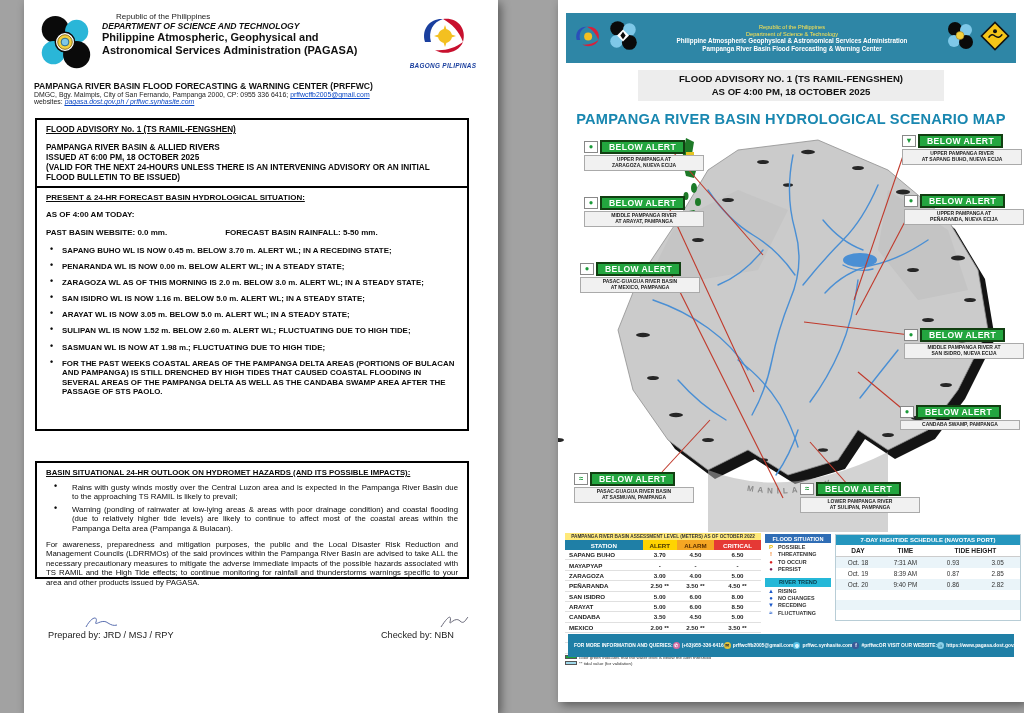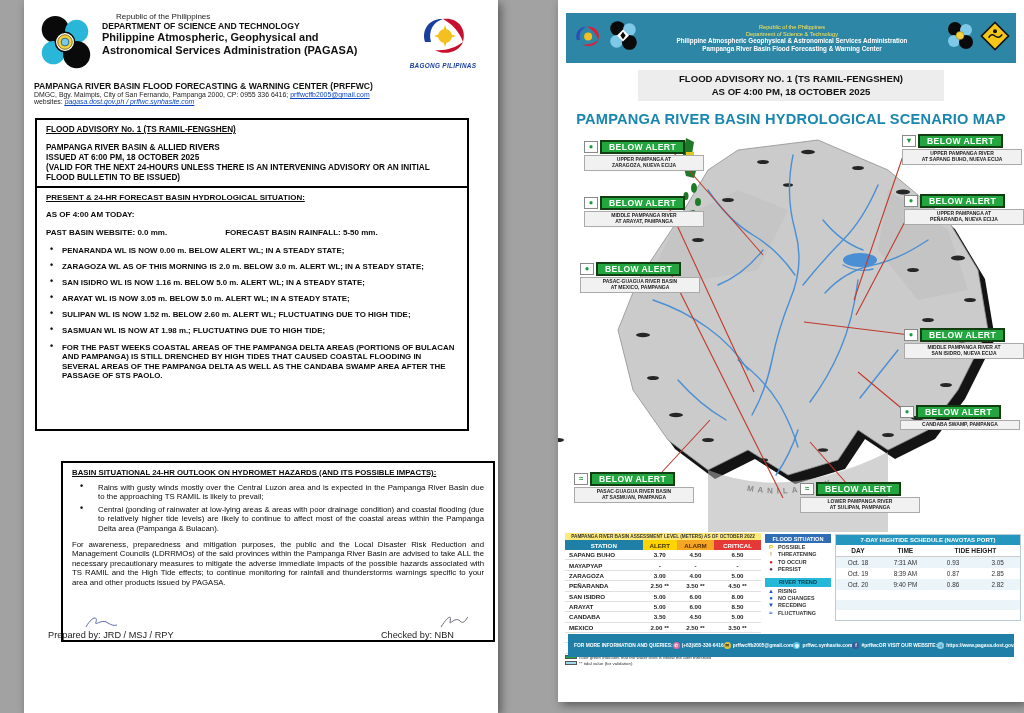--- a/index.html
+++ b/index.html
@@ -5,34 +5,34 @@
   * { margin:0; padding:0; box-sizing:border-box; }
   html,body { width:1024px; height:713px; overflow:hidden; background:#a2a2a2; font-family:"Liberation Sans",sans-serif; }
   .page { position:absolute; background:#fff; box-shadow:3px 3px 9px rgba(0,0,0,.45); }
   #left-page  { left:24px;  top:0; width:474px; height:713px; }
   #right-page { left:558px; top:0; width:466px; height:702px; }
 
   
   .lp-header { display:flex; align-items:flex-start; padding:12px 8px 0 10px; }
   .lp-hlines { margin-left:6px; flex:1; }
   .h-rep  { font-size:8px; color:#222; padding-left:14px; }
-  .h-dept { font-size:8.6px; font-weight:bold; color:#111; }
+  .h-dept { font-size:8.6px; font-weight:bold; color:#111;font-style:italic; }
   .h-ag   { font-size:11px; font-weight:bold; color:#111; line-height:12.5px; }
   .bagong-wrap { width:86px; text-align:center; margin-right:4px; }
   .bagong-label { font-size:6.4px; font-weight:bold; font-style:italic; color:#1a3f9e; letter-spacing:.3px; }
   .lp-center { font-size:8.6px; font-weight:bold; margin:3px 0 0 10px; color:#111; }
   .lp-addr   { font-size:6.9px; margin-left:10px; color:#222; }
   .lp-web    { font-size:6.9px; margin-left:10px; color:#222; }
   .doc-link  { color:#0b47c4; text-decoration:underline; font-style:italic; }
   .doc-link.em { font-style:normal; }
 
   .lbox { position:absolute; left:11px; width:434px; border:2px solid #000; padding:5px 9px; font-weight:bold; color:#0a0a0a; background:#fff; }
   #box1 { top:118px; height:70px; font-size:8.2px; line-height:10px; }
   #box2 { top:186px; height:245px; font-size:8px; }
-  #box3 { top:461px; height:181px; font-size:7.8px;margin-left:26px; }
+  #box3 { top:461px; height:118px; font-size:7.8px; }
   .u { text-decoration:underline; }
   .mt { margin-top:8px; }
   .rain-row { display:flex; gap:58px; margin-top:9px; font-size:8px; }
   ul.adv { list-style:none; margin-top:9px; }
   ul.adv li { position:relative; padding-left:16px; margin-bottom:6.5px; font-size:7.9px; line-height:9.6px; }
   ul.adv li::before { content:"•"; position:absolute; left:4px; top:-1px; font-size:9px; }
   ul.outlook { list-style:none; margin-top:6px; }
   ul.outlook li { position:relative; padding-left:26px; margin-bottom:3px; font-size:7.8px; line-height:9.4px; font-weight:normal; text-align:justify; }
   ul.outlook li::before { content:"•"; position:absolute; left:8px; top:-1px; font-size:9px; font-weight:bold; }
   .para { margin-top:7px; font-size:7.8px; line-height:9.4px; font-weight:normal; text-align:justify; }
@@ -144,35 +144,36 @@
   </div>
 
   <div class="lbox" id="box2">
     <div class="u">PRESENT &amp; 24-HR FORECAST BASIN HYDROLOGICAL SITUATION:</div>
     <div class="mt">AS OF 4:00 AM TODAY:</div>
     <div class="rain-row">
       <span>PAST BASIN WEBSITE: 0.0 mm.</span>
       <span>FORECAST BASIN RAINFALL:  5-50 mm.</span>
     </div>
     <ul class="adv">
+        <li>SAPANG BUHO WL IS NOW 0.45 m. BELOW 3.70 m. ALERT WL; IN A RECEDING STATE;</li>
         <li>PENARANDA WL IS NOW 0.00 m. BELOW ALERT WL; IN A STEADY STATE;</li>
         <li>ZARAGOZA WL AS OF THIS MORNING IS 2.0 m. BELOW 3.0 m. ALERT WL; IN A STEADY STATE;</li>
         <li>SAN ISIDRO WL IS NOW 1.16 m. BELOW 5.0 m. ALERT WL; IN A STEADY STATE;</li>
         <li>ARAYAT WL IS NOW 3.05 m. BELOW 5.0 m. ALERT WL; IN A STEADY STATE;</li>
         <li>SULIPAN WL IS NOW 1.52 m. BELOW 2.60 m. ALERT WL; FLUCTUATING DUE TO HIGH TIDE;</li>
         <li>SASMUAN WL IS NOW AT 1.98 m.; FLUCTUATING DUE TO HIGH TIDE;</li>
         <li>FOR THE PAST WEEKS COASTAL AREAS OF THE PAMPANGA DELTA AREAS (PORTIONS OF BULACAN AND PAMPANGA) IS STILL DRENCHED BY HIGH TIDES THAT CAUSED COASTAL FLOODING IN SEVERAL AREAS OF THE PAMPANGA DELTA AS WELL AS THE CANDABA SWAMP AREA AFTER THE PASSAGE OF STS PAOLO.</li>
       </ul>
   </div>
 
   <div class="lbox" id="box3">
     <div class="u">BASIN SITUATIONAL 24-HR OUTLOOK ON HYDROMET HAZARDS (AND ITS POSSIBLE IMPACTS):</div>
     <ul class="outlook">
       <li class="rich"><span class="b">Rains with gusty winds</span><span> mostly over the Central Luzon area and is expected in the Pampanga River Basin due to the approaching </span><span class="b">TS RAMIL</span><span> is likely to prevail;</span></li>
-      <li class="rich"><span class="b">Central</span><span> (ponding of rainwater at low-lying areas &amp; areas with poor drainage condition) </span><span class="b">and coastal flooding</span><span> (due to relatively higher tide levels) are likely to continue to affect most of the </span><span class="b">coastal areas within the Pampanga Delta area (Pampanga &amp; Bulacan).</span></li>
+      <li class="rich"><span class="b">Warning</span><span> (ponding of rainwater at low-lying areas &amp; areas with poor drainage condition) </span><span class="b">and coastal flooding</span><span> (due to relatively higher tide levels) are likely to continue to affect most of the </span><span class="b">coastal areas within the Pampanga Delta area (Pampanga &amp; Bulacan).</span></li>
     </ul>
     <div class="para rich"><span class="b">For awareness, preparedness and mitigation purposes</span><span>, the public and the Local Disaster Risk Reduction and Management Councils (LDRRMOs) of the said provinces within the Pampanga River Basin are </span><span class="b">advised to take ALL the necessary precautionary measures</span><span> to mitigate the adverse  immediate  impacts  of  the possible  hazards  associated  with  </span><span class="b">TS RAMIL and the High Tide effects</span><span>; to </span><span class="b">continue monitoring</span><span> for rainfall and thunderstorms warnings </span><span class="b">specific to your area</span><span> and other products issued by </span><span class="b">PAGASA</span><span>.</span></div>
   </div>
 
   <div class="sig-row">
     <span class="sig-item">
       <svg class="squig" width="34" height="16" viewBox="0 0 34 16">
           <path d="M2,13 C8,2 14,2 12,8 C10,13 18,4 24,9 C27,11 30,12 33,11" stroke="#5a6fb0" fill="none" stroke-width="1"></path>
         </svg>
       <span>Prepared by: JRD / MSJ / RPY</span>

